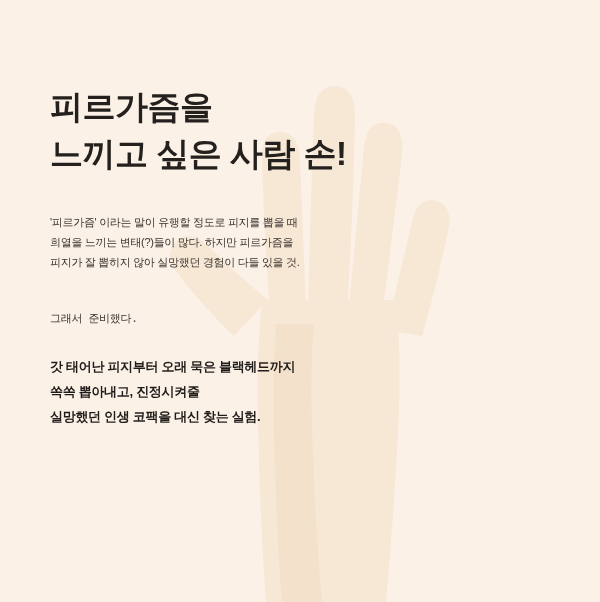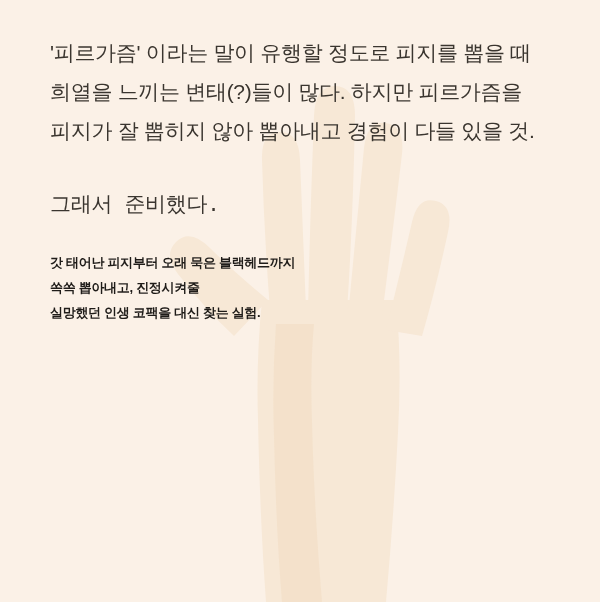--- a/index.html
+++ b/index.html
@@ -43,21 +43,21 @@
     font-weight: 700;
     color: #23201d;
     letter-spacing: -0.5px;
   }
   .headline .line {
     display: block;
     white-space: pre;
   }
   .para {
     margin: 0;
-    font-size: 21px;
+    font-size: 11px;
     line-height: 1.85;
     color: #3a352f;
     letter-spacing: -0.3px;
   }
   .para .line {
     display: block;
     white-space: pre;
   }
   .para-1 {
     margin-top: 34px;
@@ -95,25 +95,29 @@
 
       <path d="M386 330 q14 -56 26 -108 q6 -26 24 -21 q18 5 12 31 q-12 56 -26 104 z"></path>
     </g>
     <g fill="#f3dfc7" opacity="0.75">
       <path d="M276 324 q-4 56 -2 112 q2 92 8 166 l40 0 q-8 -96 -10 -180 q-2 -56 2 -98 z"></path>
     </g>
   </svg>
 
   <div class="content">
 
+    <h1 class="headline">
+      <span class="line">피르가즘을</span>
+      <span class="line">느끼고 싶은 사람 손!</span>
+    </h1>
 
     <p class="para para-1">
       <span class="line">'피르가즘' 이라는 말이 유행할 정도로 피지를 뽑을 때</span>
       <span class="line">희열을 느끼는 변태(?)들이 많다. 하지만 피르가즘을</span>
-      <span class="line">피지가 잘 뽑히지 않아 뽑아내고 경험이 다들 있을 것.</span>
+      <span class="line">피지가 잘 뽑히지 않아 실망했던 경험이 다들 있을 것.</span>
     </p>
 
     <p class="para para-2">
       <span class="line">그래서 준비했다.</span>
     </p>
 
     <p class="para para-3">
       <span class="line">갓 태어난 피지부터 오래 묵은 블랙헤드까지</span>
       <span class="line">쏙쏙 뽑아내고, 진정시켜줄</span>
       <span class="line">실망했던 인생 코팩을 대신 찾는 실험.</span>

